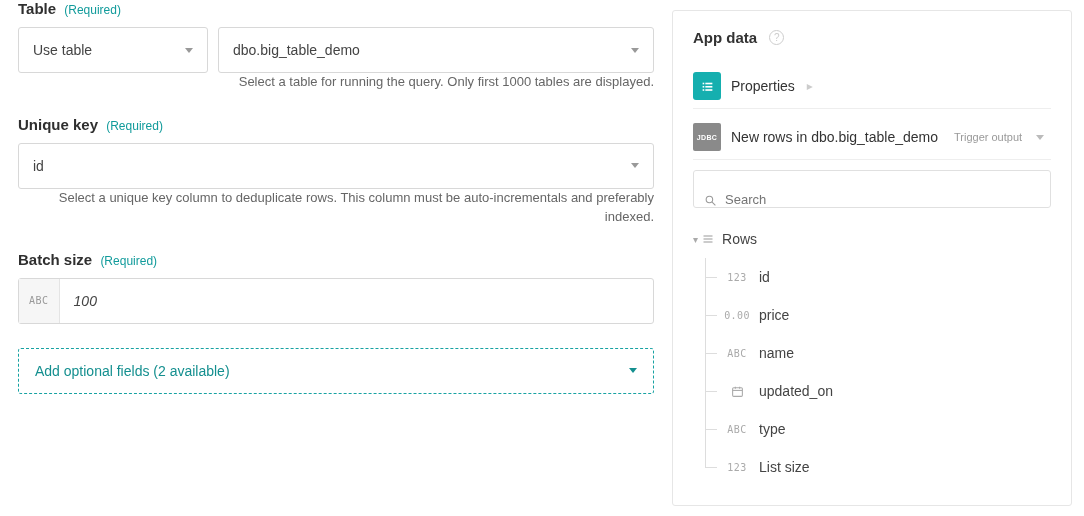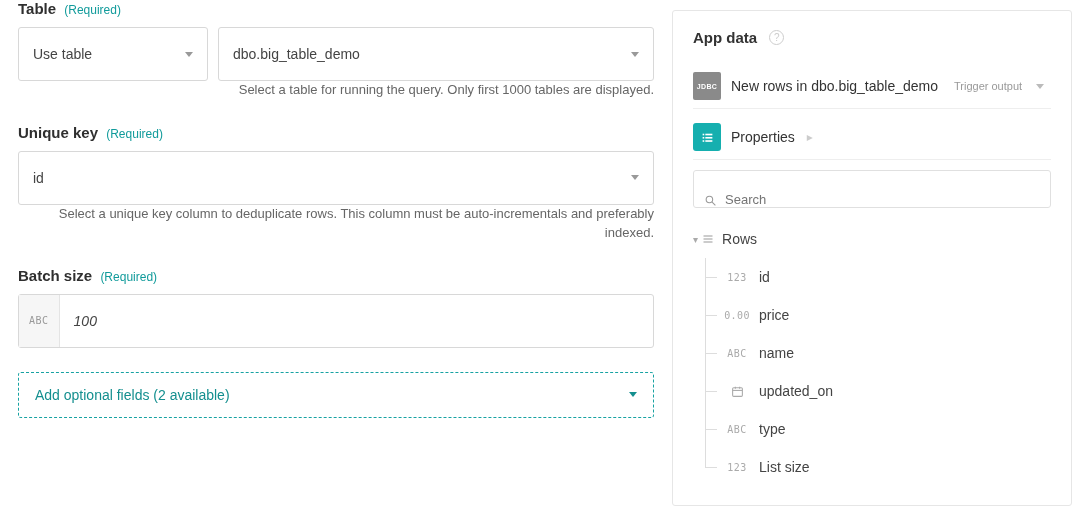--- a/index.html
+++ b/index.html
@@ -44,21 +44,21 @@
       line-height: 1.45;
       text-align: right;
     }
     .row2 { display: flex; gap: 10px; }
     .select, .select2, .text-input-wrap {
       display: flex;
       align-items: center;
       border: 1px solid #d8d8d8;
       border-radius: 3px;
       background: #fff;
-      height: 54px;
+      height: 46px;
       font-size: 14px;
       color: #444;
     }
     .select {
       width: 190px;
       justify-content: space-between;
       padding: 0 14px;
       cursor: pointer;
     }
     .select2 {
@@ -260,46 +260,46 @@
   <div class="add-optional">
     <span>Add optional fields (2 available)</span>
     <span class="caret"></span>
   </div>
 </div>
 
 <div class="right">
   <div class="app-header">
     <span class="app-title">App data</span>
     <span class="qmark">?</span>
-  </div>
-
-  <div class="prop-row">
-    <span class="prop-icon-grey">JDBC</span>
-    <span class="prop-label">New rows in dbo.big_table_demo</span>
-    <span class="trigger-badge">
-      <span>Trigger output</span>
-    </span>
-    <span class="caret trigger-caret" style="border-top-color:#bbb;"></span>
   </div>
 
   <div class="prop-row">
     <span class="prop-icon-teal">
       <svg class="list-lines-svg" viewBox="0 0 24 24" fill="none">
           <rect x="3" y="5" width="3" height="3" fill="#fff"></rect>
           <rect x="8" y="5" width="13" height="3" fill="#fff"></rect>
           <rect x="3" y="11" width="3" height="3" fill="#fff"></rect>
           <rect x="8" y="11" width="13" height="3" fill="#fff"></rect>
           <rect x="3" y="17" width="3" height="3" fill="#fff"></rect>
           <rect x="8" y="17" width="13" height="3" fill="#fff"></rect>
         </svg>
     </span>
     <span class="prop-label">Properties</span>
     <span class="prop-chevron">▸</span>
   </div>
 
+  <div class="prop-row">
+    <span class="prop-icon-grey">JDBC</span>
+    <span class="prop-label">New rows in dbo.big_table_demo</span>
+    <span class="trigger-badge">
+      <span>Trigger output</span>
+    </span>
+    <span class="caret trigger-caret" style="border-top-color:#bbb;"></span>
+  </div>
+
   <div class="search-wrap">
     <svg class="magnifier" viewBox="0 0 24 24">
         <circle cx="10" cy="10" r="6" stroke="#999" stroke-width="2" fill="none"></circle>
         <line x1="15" y1="15" x2="21" y2="21" stroke="#999" stroke-width="2"></line>
       </svg>
     <input type="text" placeholder="Search" style="">
   </div>
 
   <div class="tree">
     <div class="tree-row tree-root">

